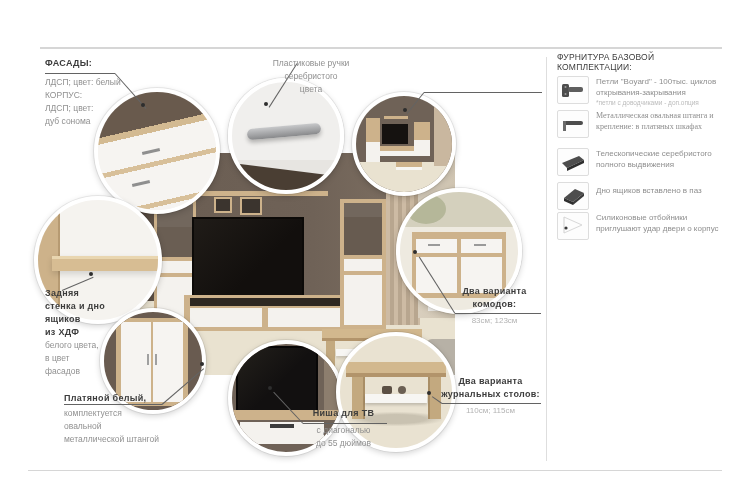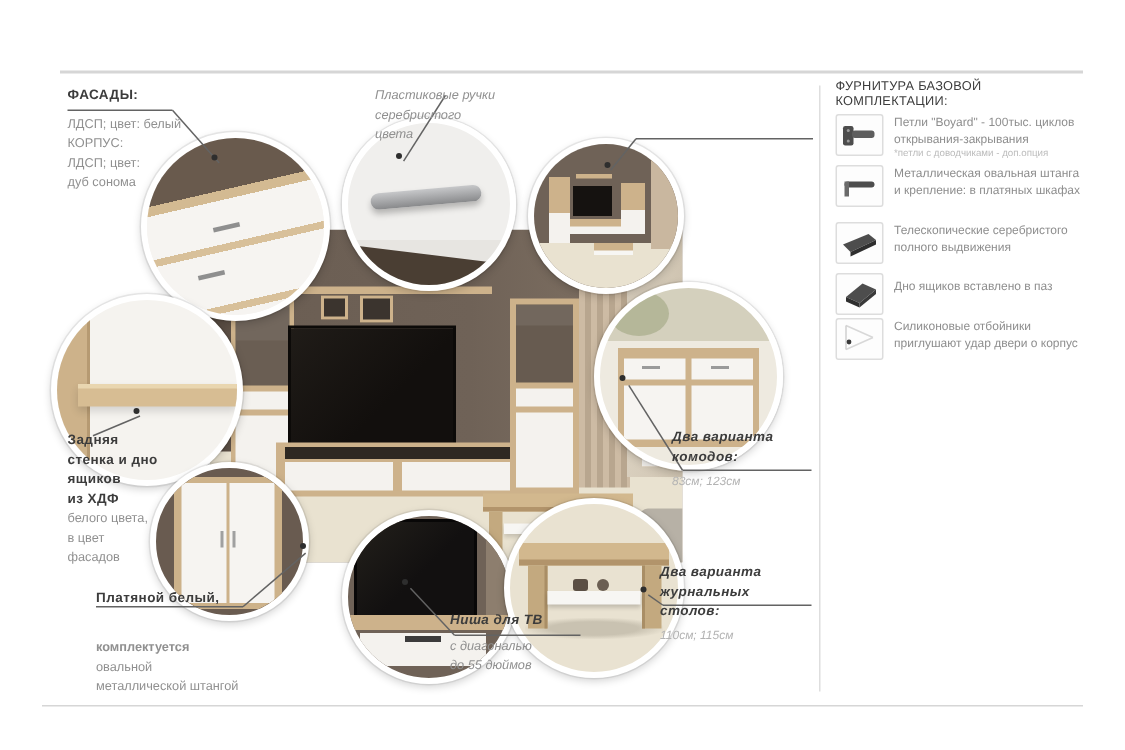--- a/index.html
+++ b/index.html
@@ -6,21 +6,21 @@
   #app{position:relative;width:733px;height:500px;background:#fff;overflow:hidden;
        font-family:"Liberation Sans",sans-serif;}
   .rule{position:absolute;height:2px;background:#d6d6d6;}
   .vdivider{position:absolute;width:1px;background:#dedede;}
   .ln{position:absolute;height:1px;background:#636363;transform-origin:0 50%;z-index:6;}
   .dot{position:absolute;width:4px;height:4px;border-radius:50%;background:#2e2e2e;z-index:7;}
   .tb{position:absolute;z-index:8;}
   .bold{font-size:9px;font-weight:bold;color:#3c3c3c;letter-spacing:.3px;line-height:13px;}
   .gray{font-size:8.5px;color:#909090;line-height:13px;}
   .val{font-size:8px;color:#b3b3b3;line-height:11px;}
-  .right{text-align:left;font-style:italic;}
+  .right{text-align:center;}
   
   .photo{position:absolute;left:140px;top:153px;width:315px;height:222px;overflow:hidden;z-index:1;}
   .abs{position:absolute;}
   
   .circle{position:absolute;border-radius:50%;overflow:hidden;border:4px solid #fff;
           box-shadow:0 0 0 1px rgba(0,0,0,.07),0 2px 6px rgba(0,0,0,.18);z-index:4;background:#f6f4f1;}
   
   .sb-title{position:absolute;left:557px;top:52px;width:172px;font-size:8.5px;font-weight:normal;
             color:#3c3c3c;letter-spacing:.2px;z-index:8;}
   .sb-item{position:absolute;left:557px;width:170px;z-index:8;}
@@ -189,21 +189,21 @@
     <div class="bold">стенка и дно</div>
     <div class="bold">ящиков</div>
     <div class="bold">из ХДФ</div>
     <div class="gray">белого цвета,</div>
     <div class="gray">в цвет</div>
     <div class="gray">фасадов</div>
   </div>
 
   <div class="tb" style="left:64px;top:392px;width:110px;">
     <div class="bold">Платяной белый,</div>
-    <div class="gray" style="margin-top:20px;font-weight:bold;">комплектуется</div>
+    <div class="gray" style="margin-top:2px;">комплектуется</div>
     <div class="gray">овальной</div>
     <div class="gray">металлической штангой</div>
   </div>
 
   <div class="tb right" style="left:300px;top:407px;width:87px;">
     <div class="bold">Ниша для ТВ</div>
     <div class="gray" style="margin-top:4px;">с диагональю</div>
     <div class="gray">до 55 дюймов</div>
   </div>
 
@@ -229,21 +229,21 @@
           <circle cx="7.5" cy="10" r="1" fill="#9c9c9c"></circle>
           <circle cx="7.5" cy="17" r="1" fill="#9c9c9c"></circle>
         </svg>
     </div>
     <div class="sb-text">
       <div>Петли "Boyard" - 100тыс. циклов открывания-закрывания</div>
       <div class="sb-note">*петли с доводчиками - доп.опция</div>
     </div>
   </div>
 
-  <div class="sb-item" style="top:110px;height:34px;">
+  <div class="sb-item" style="top:110px;height:34px;font-family:Liberation Serif, serif;">
     <div class="sb-icon">
       <svg width="30" height="26" viewBox="0 0 30 26">
           <rect x="5" y="10" width="20" height="4" rx="2" fill="#4d4d4d"></rect>
           <rect x="5" y="10" width="3" height="10" fill="#6a6a6a"></rect>
         </svg>
     </div>
     <div class="sb-text">
       <div>Металлическая овальная штанга и крепление: в платяных шкафах</div>
     </div>
   </div>

